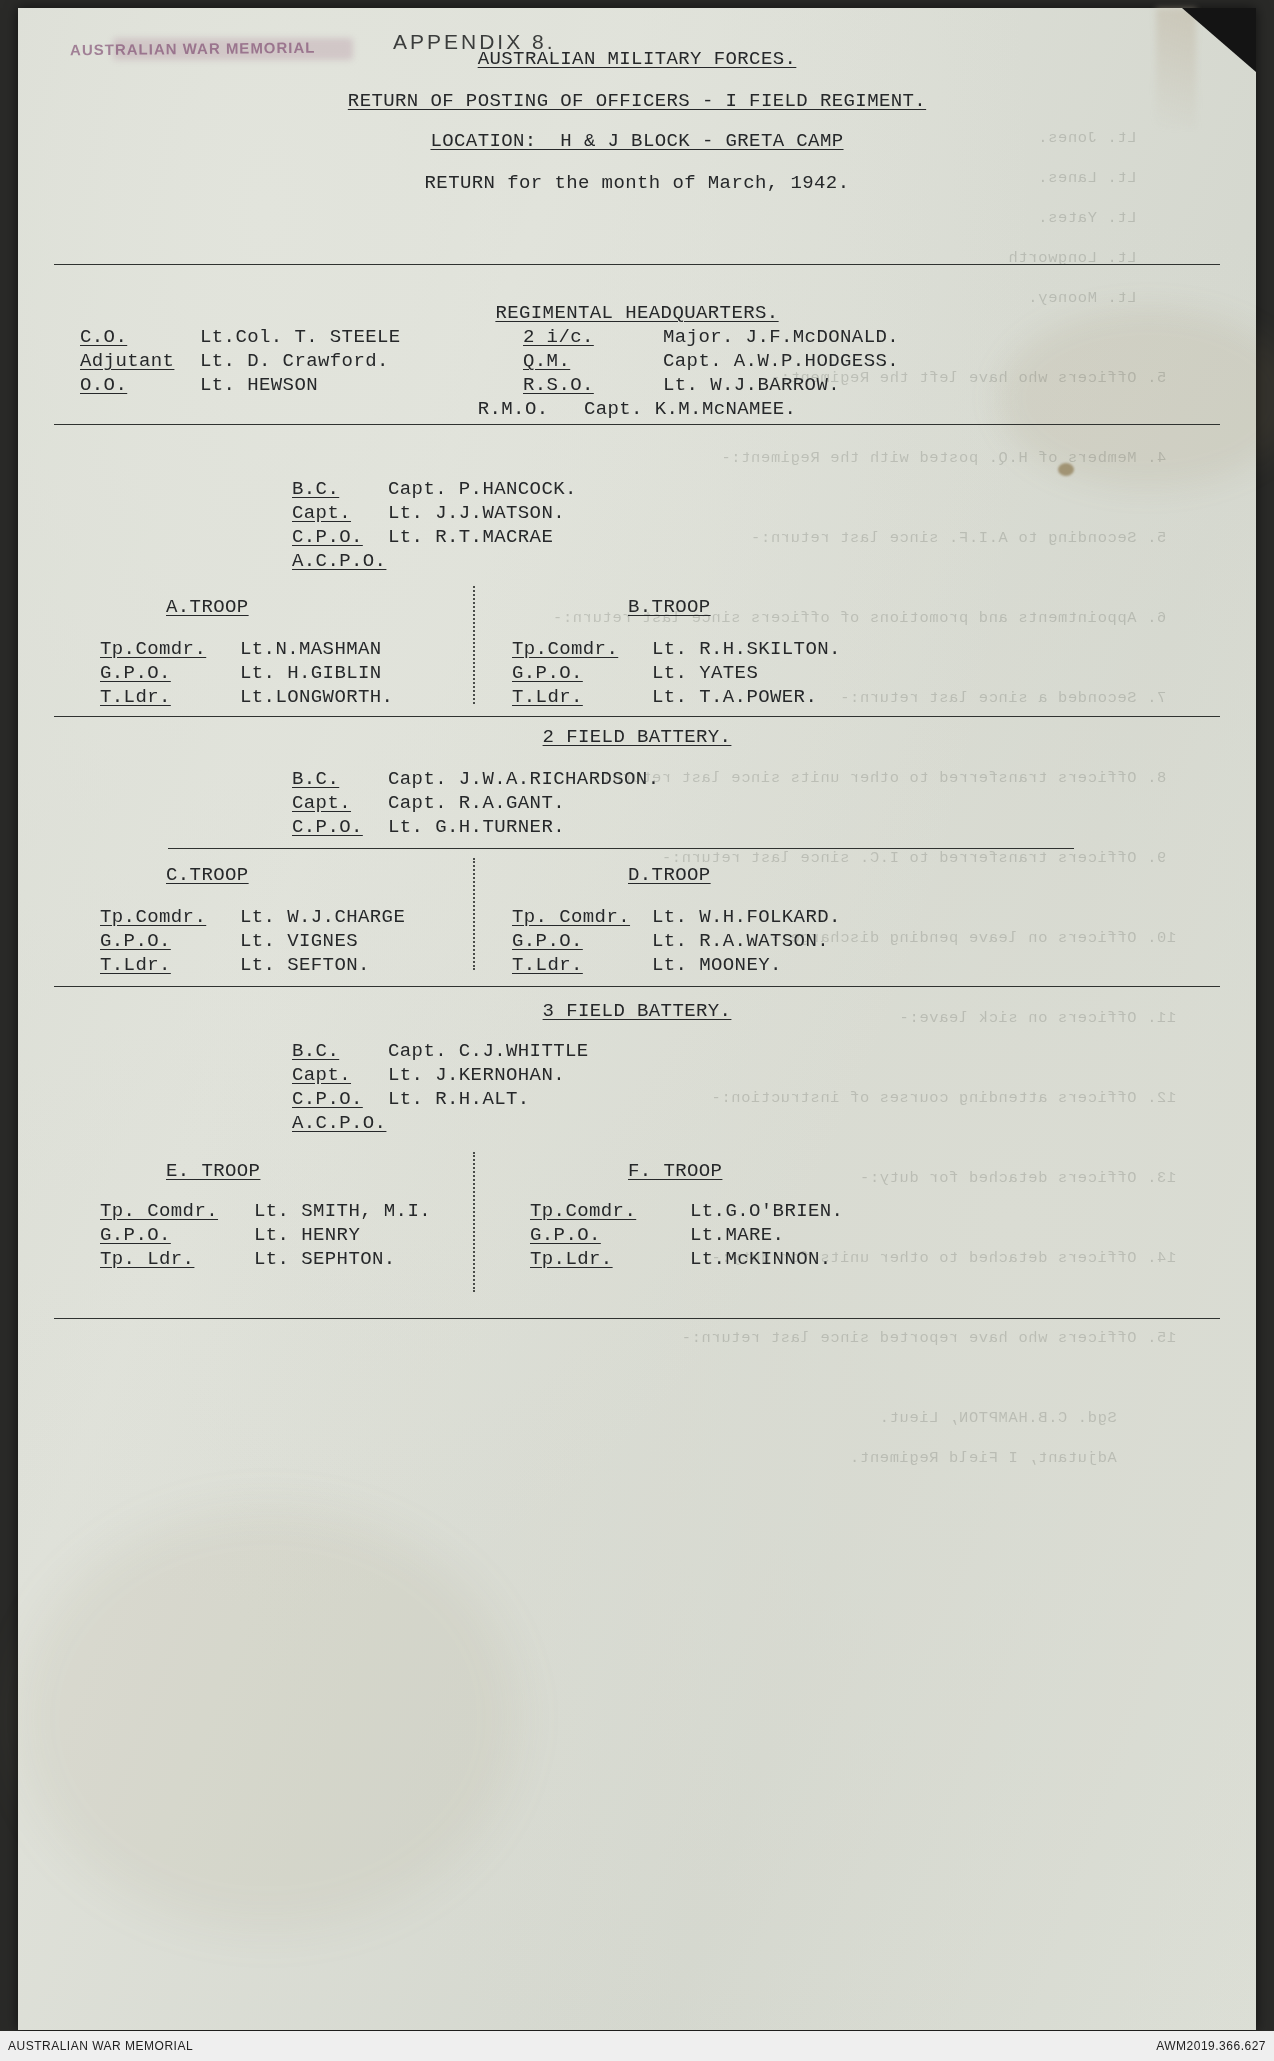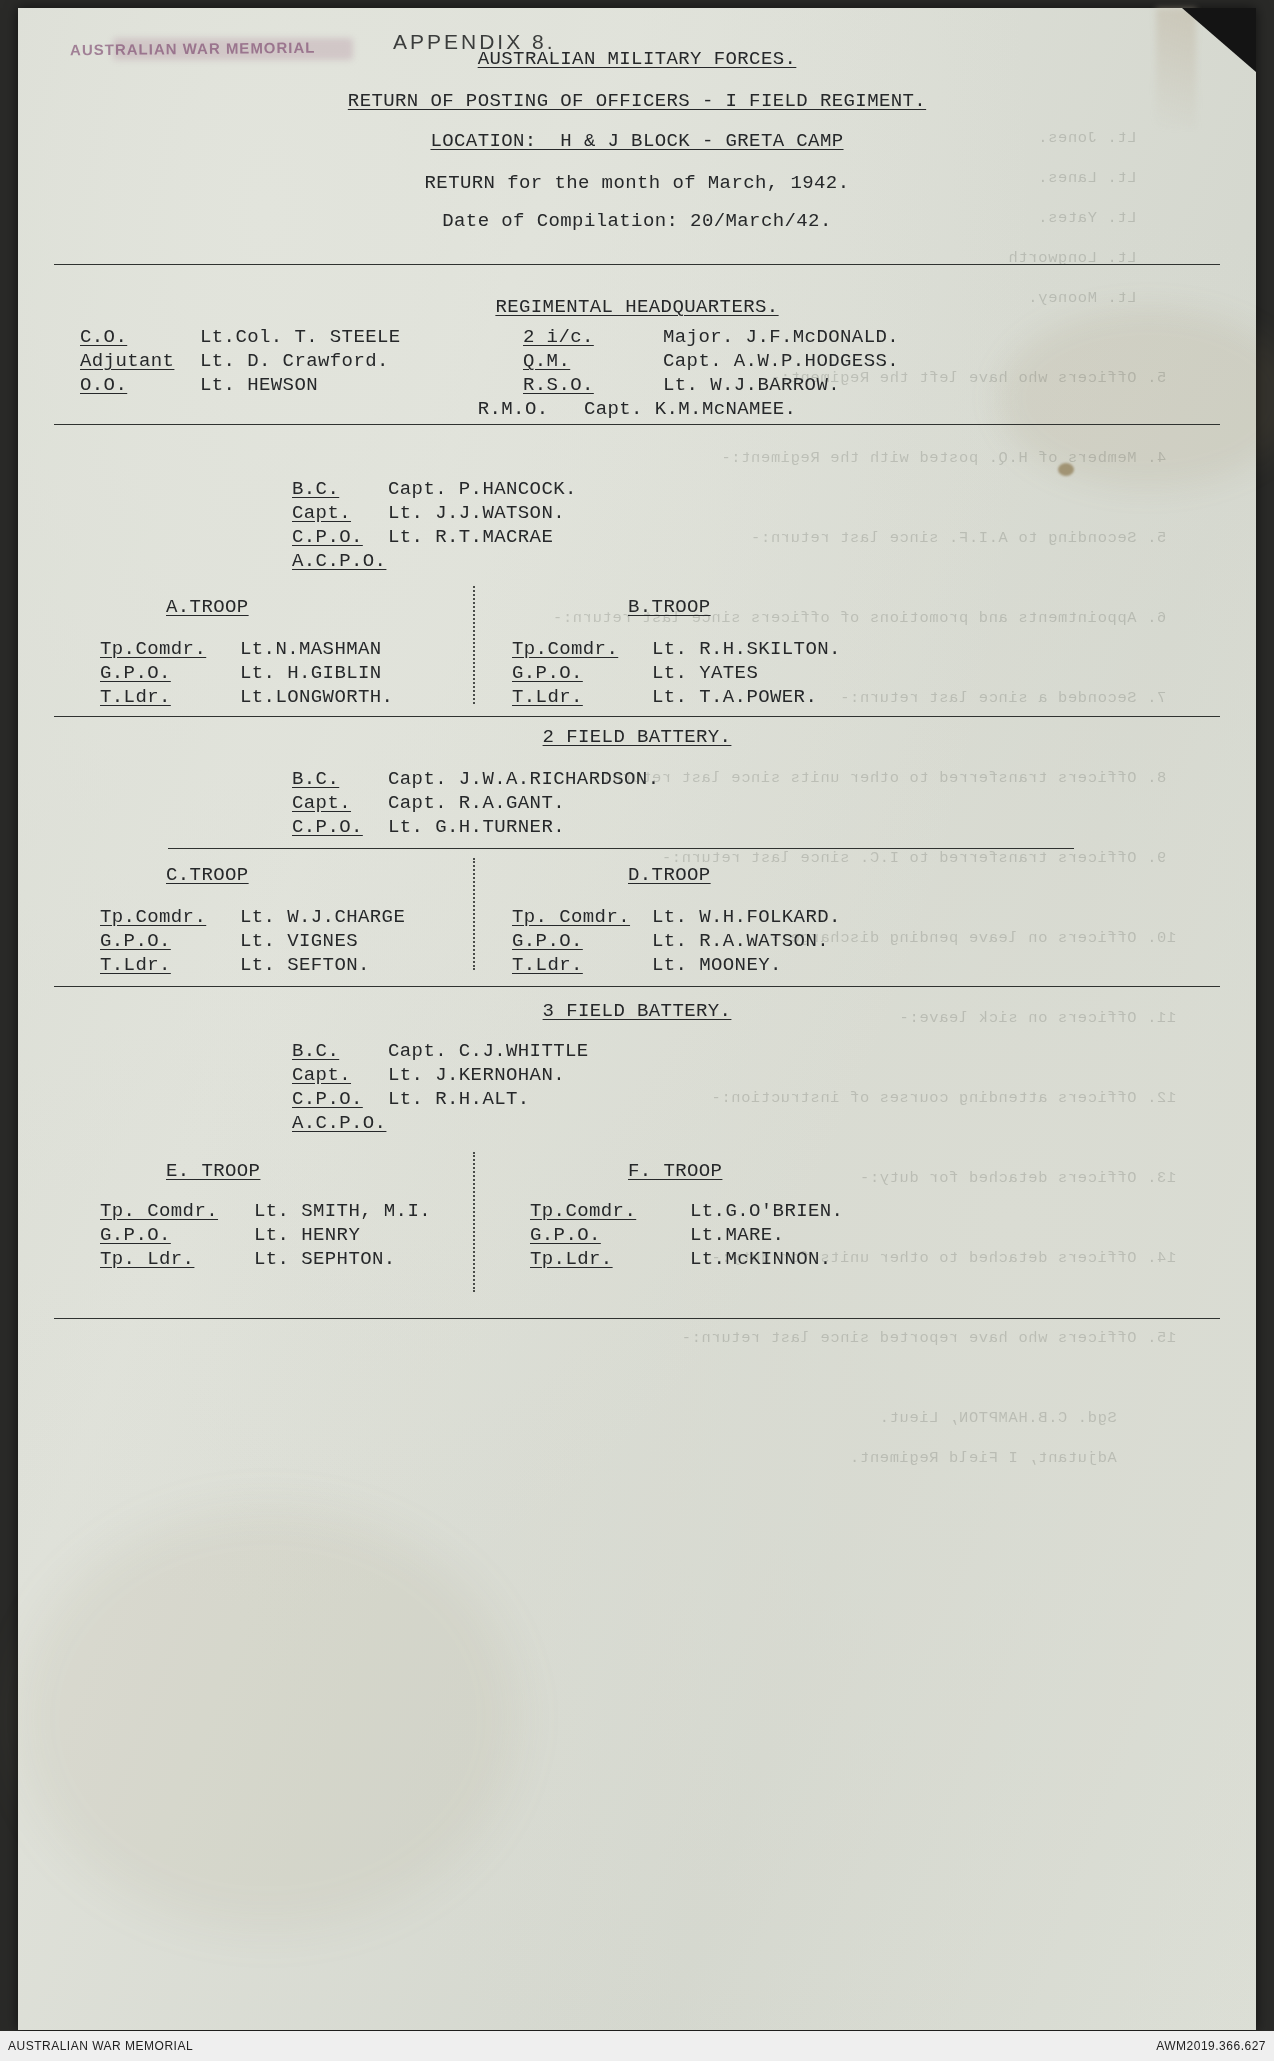--- a/index.html
+++ b/index.html
@@ -188,25 +188,24 @@
     <div id="content">
 
       <div class="stamp">AUSTRALIAN WAR MEMORIAL</div>
 
       <div class="line hand" style="left:375px; top:22px;">APPENDIX 8.</div>
 
       <div class="line ctr u" style="top:40px;">AUSTRALIAN MILITARY FORCES.</div>
       <div class="line ctr u" style="top:122px;">LOCATION:  H &amp; J BLOCK - GRETA CAMP</div>
       <div class="line ctr u" style="top:82px;">RETURN OF POSTING OF OFFICERS - I FIELD REGIMENT.</div>
       <div class="line ctr" style="top:164px;">RETURN for the month of March, 1942.</div>
-      <div class="line ctr" style="top:202px;">Date of Compilation: 20/March/42.</div>
 
       <div class="rule" style="left:36px; top:256px; width:1166px;"></div>
 
-      <div class="line ctr u" style="top:288px;text-align:center;">REGIMENTAL HEADQUARTERS.</div>
+      <div class="line ctr u" style="top:294px;text-align:center;">REGIMENTAL HEADQUARTERS.</div>
 
       <div class="line u" style="left:62px; top:318px;">C.O.</div>
       <div class="line" style="left:182px; top:318px;">Lt.Col. T. STEELE</div>
       <div class="line u" style="left:505px; top:318px;">2 i/c.</div>
       <div class="line" style="left:645px; top:318px;">Major. J.F.McDONALD.</div>
 
       <div class="line u" style="left:62px; top:342px;">Adjutant</div>
       <div class="line" style="left:182px; top:342px;">Lt. D. Crawford.</div>
       <div class="line u" style="left:505px; top:342px;">Q.M.</div>
       <div class="line" style="left:645px; top:342px;">Capt. A.W.P.HODGESS.</div>

